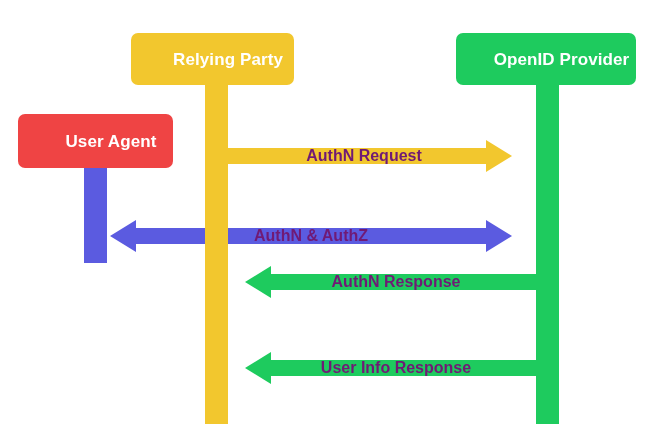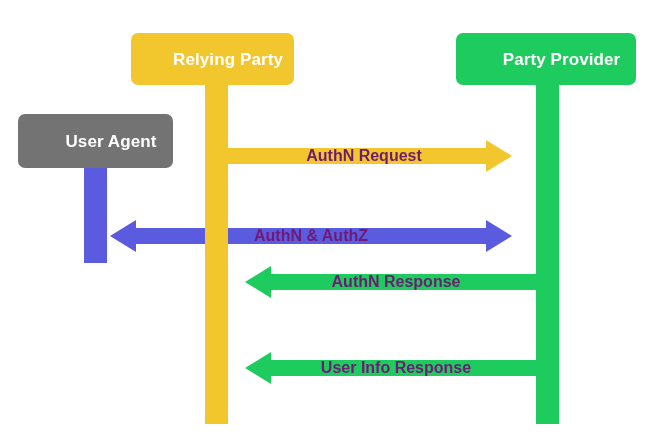--- a/index.html
+++ b/index.html
@@ -108,24 +108,24 @@
       </div>
     </div>
 
   <div id="lifelines-layer">
       <div class="lifeline" style="left: 84px; top: 168px; height: 95px; background: rgb(91, 91, 224); z-index: 20;"></div>
       <div class="lifeline" style="left: 205px; top: 85px; height: 339px; background: rgb(242, 199, 46); z-index: 25;"></div>
       <div class="lifeline" style="left: 536px; top: 85px; height: 339px; background: rgb(30, 203, 94); z-index: 25;"></div>
     </div>
 
   <div id="actors-layer">
-      <div class="actor-box" style="left: 18px; top: 114px; width: 155px; height: 54px; background: #737373;">
+      <div class="actor-box" style="left: 18px; top: 114px; width: 155px; height: 54px; background: #ef4444;">
         <span class="actor-label">User Agent</span>
       </div>
       <div class="actor-box" style="left: 131px; top: 33px; width: 163px; height: 52px; background: rgb(242, 199, 46);">
         <span class="actor-label">Relying Party</span>
       </div>
       <div class="actor-box" style="left: 456px; top: 33px; width: 180px; height: 52px; background: rgb(30, 203, 94);">
-        <span class="actor-label">Party Provider</span>
+        <span class="actor-label">OpenID Provider</span>
       </div>
     </div>
 
 </div>
 
 </body></html>

